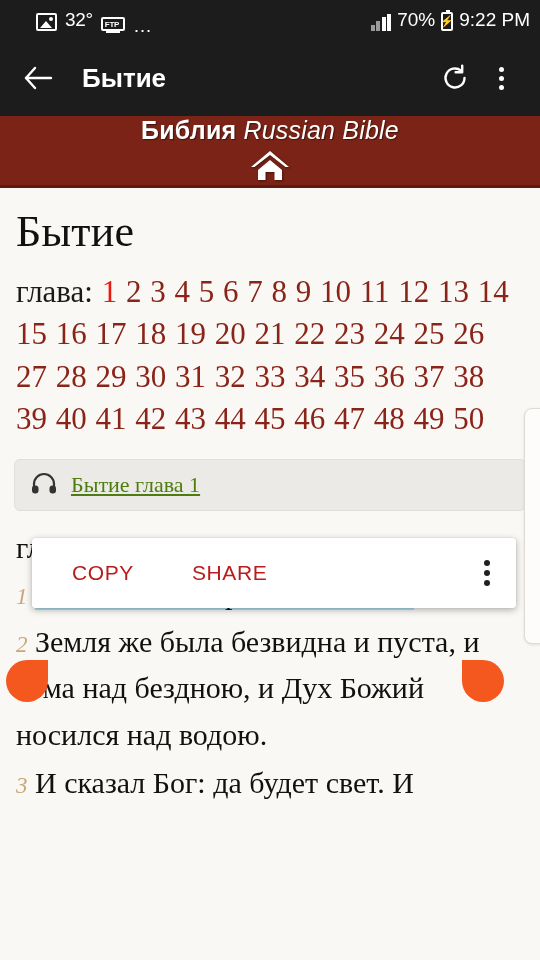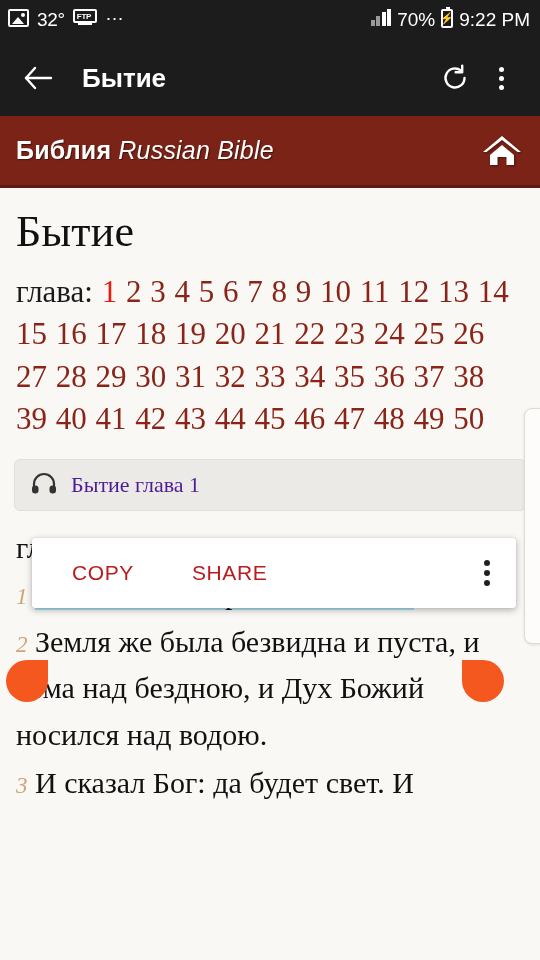--- a/index.html
+++ b/index.html
@@ -11,21 +11,21 @@
   }
   #root { position: relative; width: 540px; height: 960px; overflow: hidden; background:#faf8f5; }
 
   
   .statusbar {
     height: 40px; background: #1c1c1c; color: #fff;
     display: flex; align-items: center; justify-content: space-between;
     padding: 0 10px 0 8px;
     font-size: 19px; font-family: "Liberation Sans", sans-serif;
   }
-  .sb-left, .sb-right { display: flex; align-items: flex-start; gap: 8px; }
+  .sb-left, .sb-right { display: flex; align-items: flex-end; gap: 8px; margin-left: 28px; }
   .sb-right { gap: 6px; }
   .ic-photo {
     width: 21px; height: 18px; border: 2px solid #fff; border-radius: 2px;
     position: relative; display:inline-block;
   }
   .ic-photo::before{
     content:""; position:absolute; left:2px; bottom:1px;
     width:0;height:0;border-left:6px solid transparent;border-right:6px solid transparent;
     border-bottom:7px solid #fff;
   }
@@ -67,20 +67,21 @@
   .ab-act { width: 46px; height: 46px; display:flex;align-items:center;justify-content:center; flex:none;}
   .kebab { display:flex; flex-direction:column; gap:4px; align-items:center; }
   .kebab span { width:5px;height:5px;border-radius:50%;background:#fff; display:block;}
 
   
   .brandbar {
     height: 72px; background: #7a2316;
     display: flex; align-items: center; justify-content: space-between;
     padding: 0 16px 0 16px;
     border-bottom: 3px solid #5d1a10;
+    flex-direction: column;
   }
   .brand-text { color: #fff; font-size: 25px; letter-spacing: .2px;
     text-shadow: 1px 1px 1px rgba(0,0,0,.45); }
   .brand-text .b1 { font-weight: bold; }
   .brand-text .b2 { font-style: italic; font-weight: normal; }
   .ic-home { width: 44px; height: 38px; position: relative; }
   .ic-home svg { filter: drop-shadow(1px 1px 1px rgba(0,0,0,.4)); }
 
   
   .page { position:relative; background:#faf8f5; height: 772px; overflow: hidden; }
@@ -103,21 +104,21 @@
     background: #fdfcfa; border: 1px solid #dedbd6; border-radius: 8px;
     box-shadow: 0 1px 3px rgba(0,0,0,.10);
   }
 
   
   .audio-row {
     margin: 18px 14px 0 14px; height: 52px; background: #eceae6;
     border: 1px solid #e2dfda; border-radius: 6px;
     display: flex; align-items: center; padding: 0 16px; gap: 14px;
   }
-  .audio-label { font-family: "Liberation Serif", serif; font-size: 22px; color: #4c1d95; }
+  .audio-label { font-family: "Liberation Serif", serif; font-size: 22px; color: #4d7c0f; text-decoration: underline; }
 
   
   .verses {
     font-family: "Liberation Serif", serif;
     font-size: 30px; line-height: 1.54; color: #111;
     padding: 14px 16px 0 16px; position: relative;
   }
   .vtitle { font-family:"Liberation Serif", serif; font-size: 30px; color:#111; }
   .vnum { color: #c9a779; font-style: italic; font-size: 23px; }
   .sel { background: #ace4f4; }

